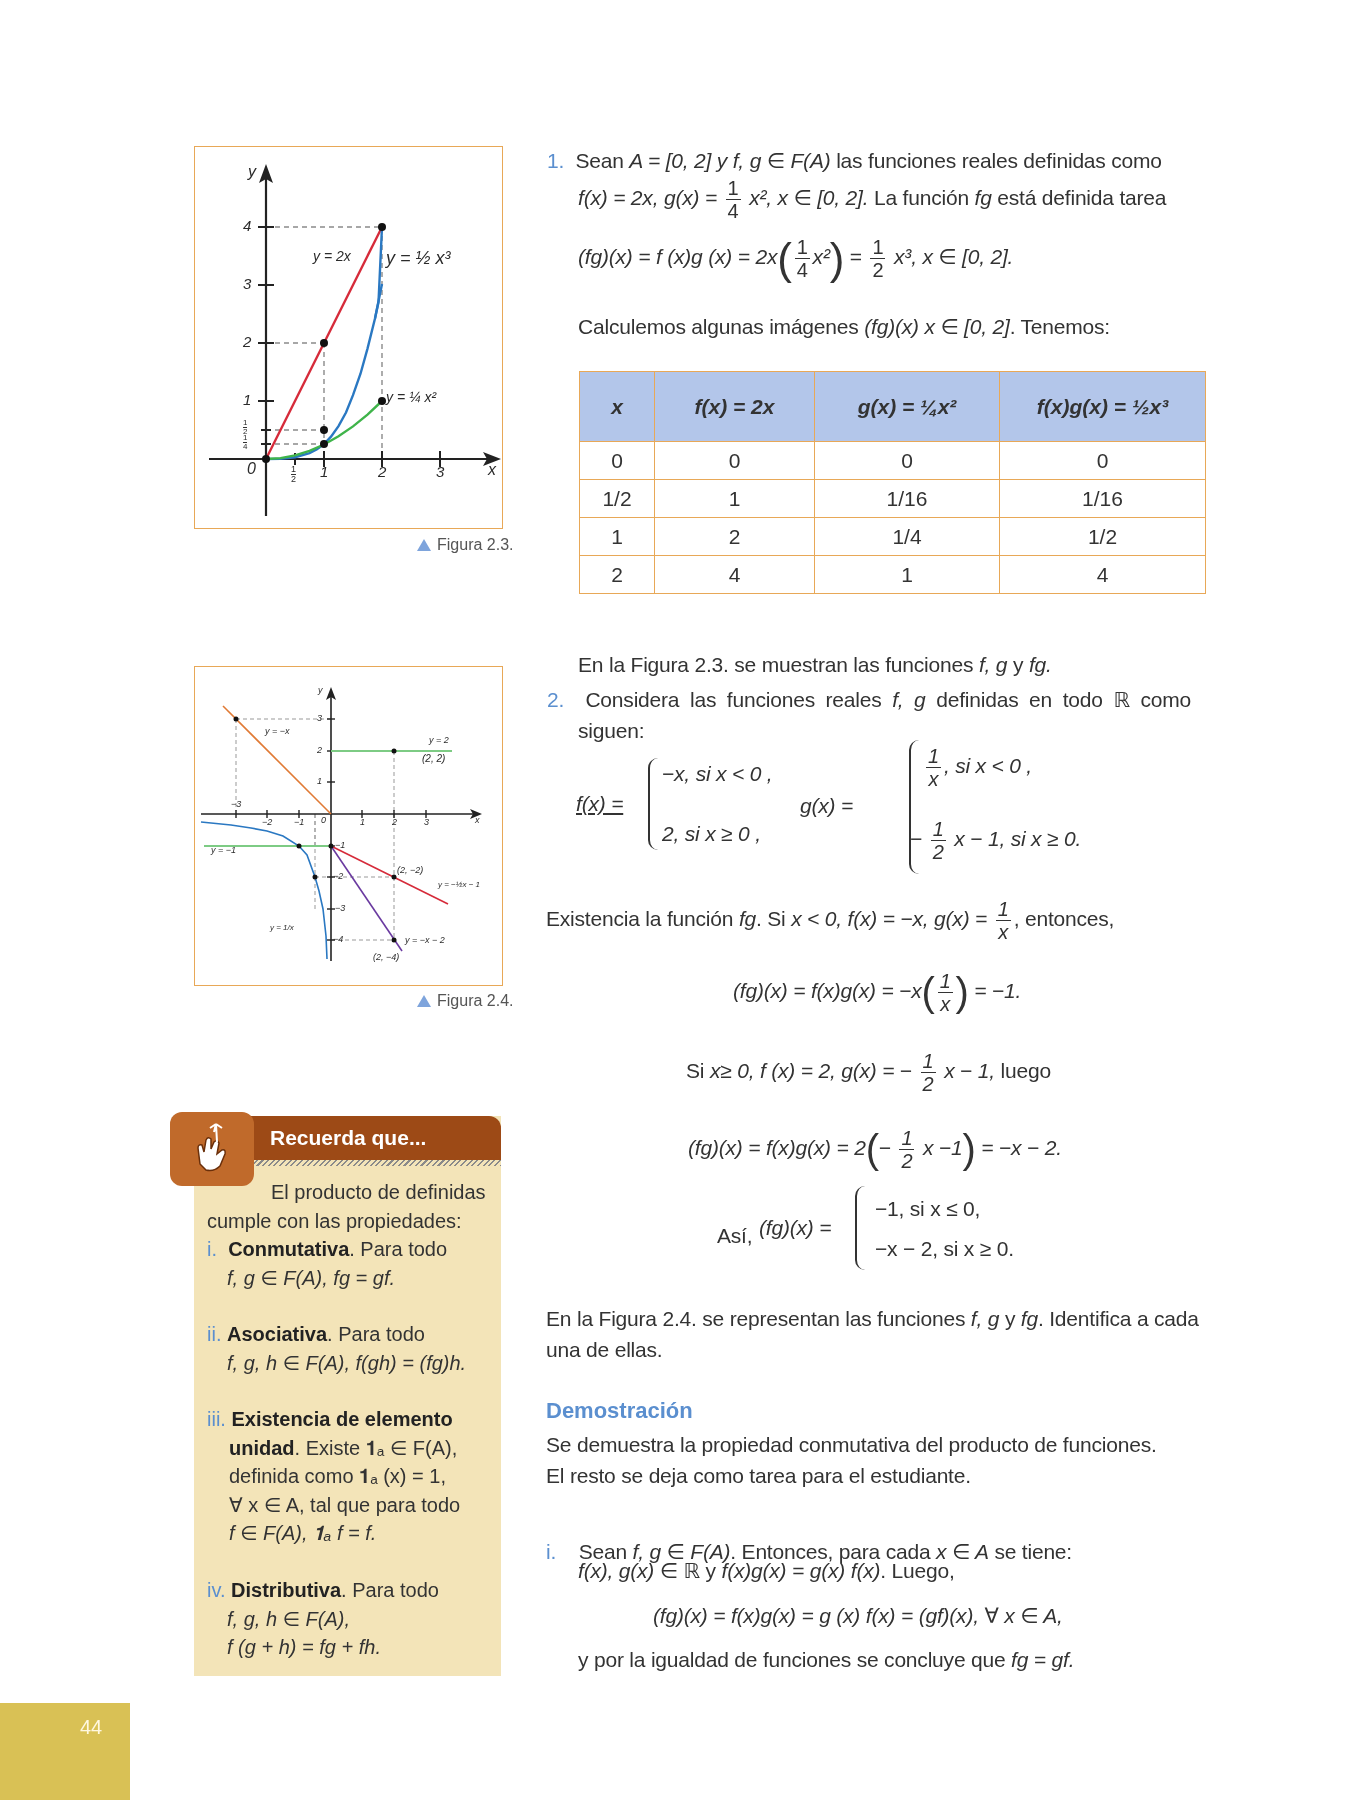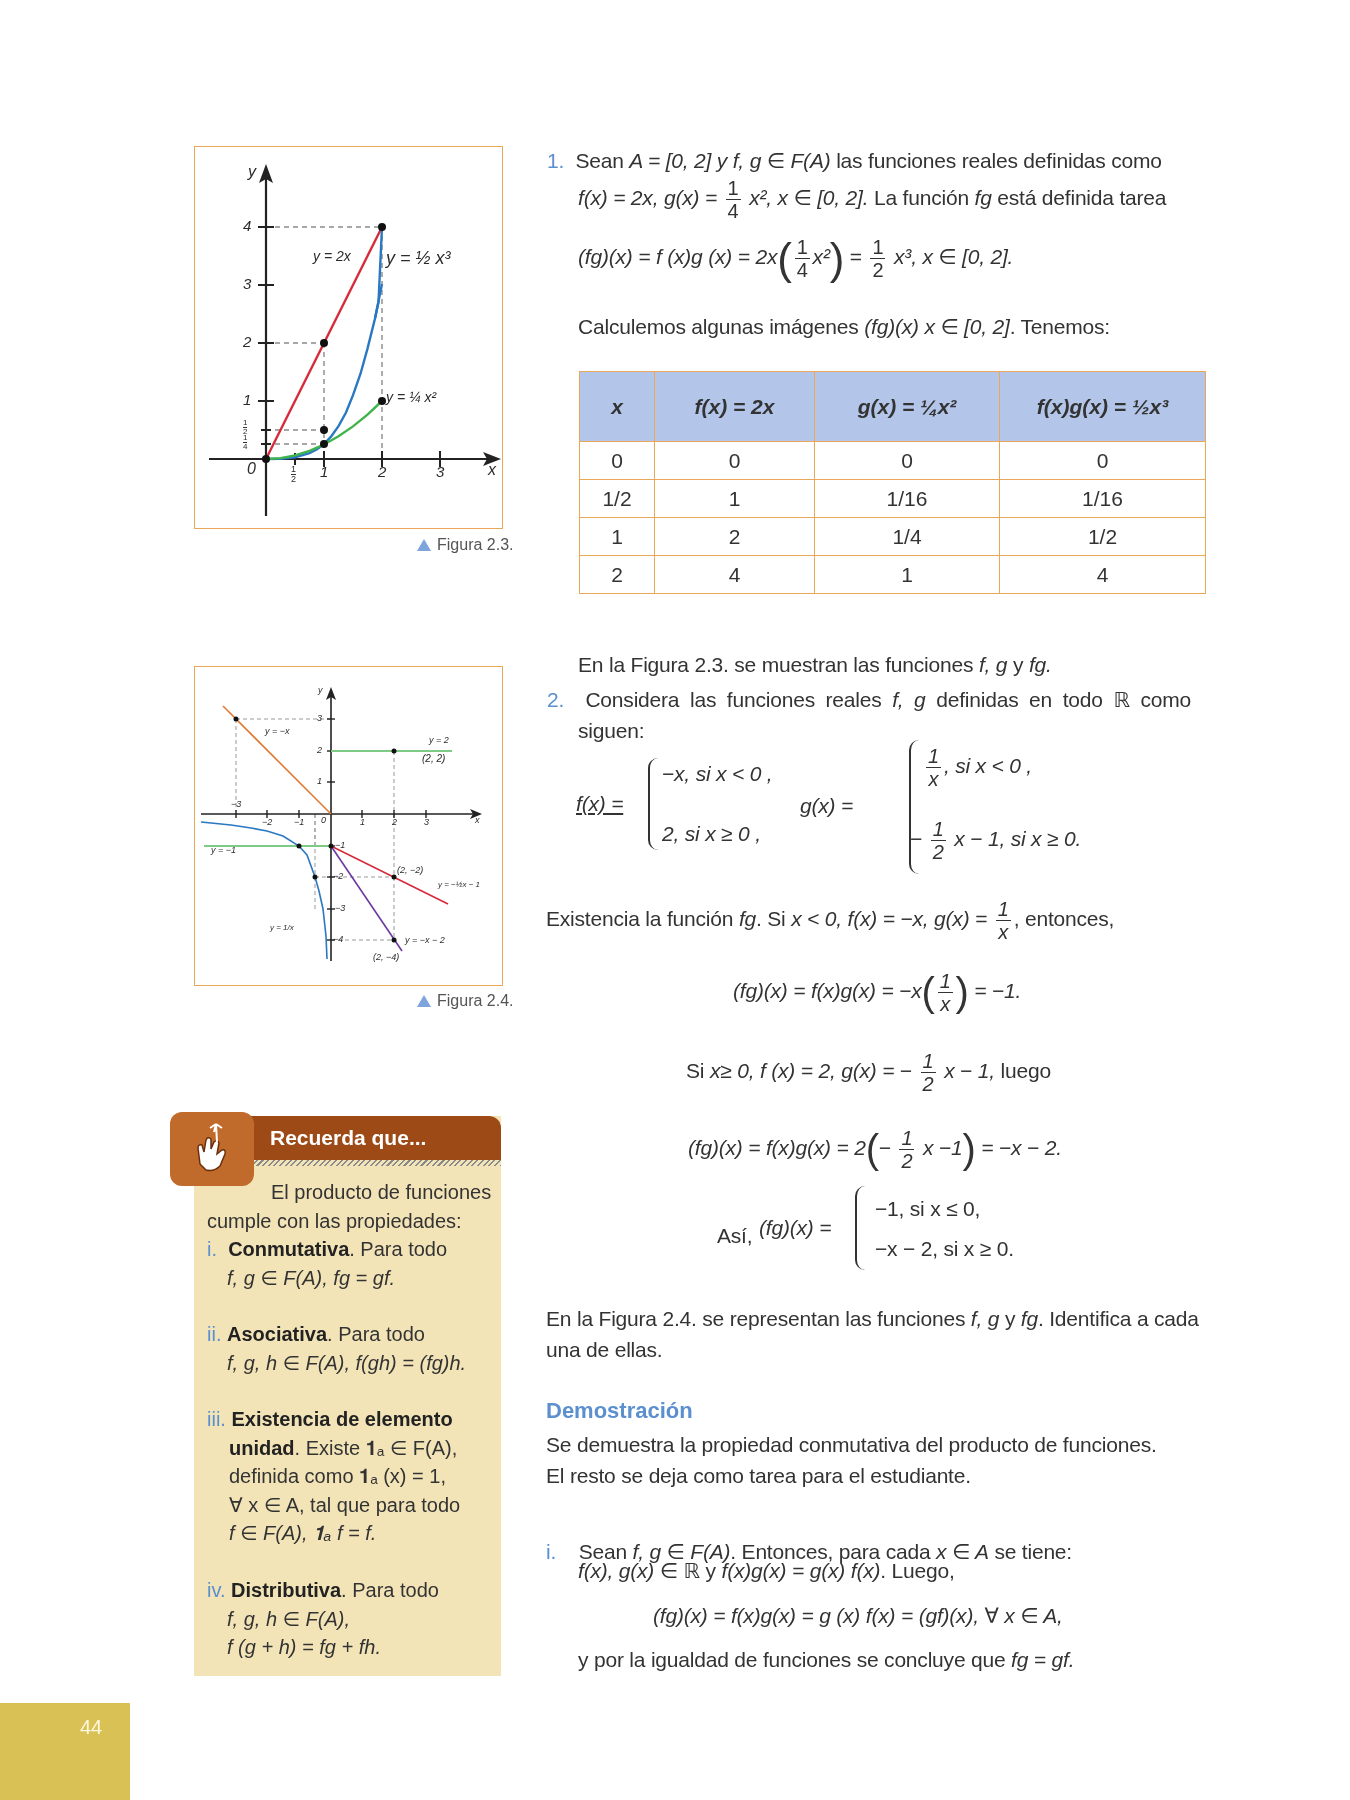--- a/index.html
+++ b/index.html
@@ -309,21 +309,21 @@
 </div>
 <div class="rec-icon">
   <svg width="84" height="74" viewBox="0 0 84 74">
     <path d="M30,52 L28,36 Q28,32 32,33 L34,40 L36,28 Q38,24 41,27 L41,37 L44,30 Q47,27 49,31 L47,42 L52,38 Q56,37 55,42 L50,54 Q44,60 36,58 Z" fill="#fff" stroke="#6a2f0a" stroke-width="1.5"></path>
     <path d="M44,20 L46,12 M46,12 L40,16 M46,12 L52,16 M46,12 L47,30" stroke="#fff" stroke-width="2" fill="none"></path>
   </svg>
 </div>
 <div class="rec-title">Recuerda que...</div>
 
 <div class="rec-body" style="top:1178px;">
-  <div style="padding-left:64px;">El producto de funciones</div>
+  <div style="padding-left:64px;">El producto de definidas</div>
   <div>cumple con las propiedades:</div>
 </div>
 
 <div class="rec-body" style="top:1235px;">
   <div><span class="rn">i.</span>&nbsp;&nbsp;<b>Conmutativa</b><span>. Para todo</span></div>
   <div class="it" style="padding-left:20px;">f, g ∈ F(A), fg = gf.</div>
 </div>
 
 <div class="rec-body" style="top:1320px;">
   <div><span class="rn">ii.</span>&nbsp;<b>Asociativa</b><span>. Para todo</span></div>

